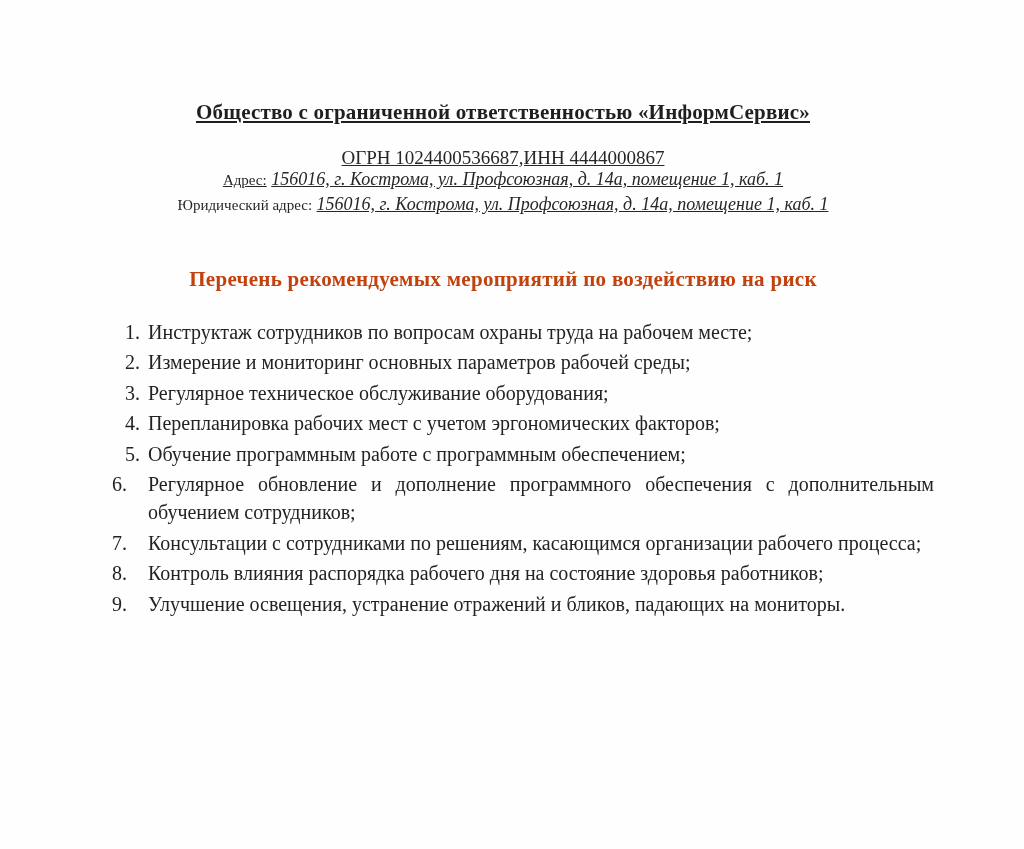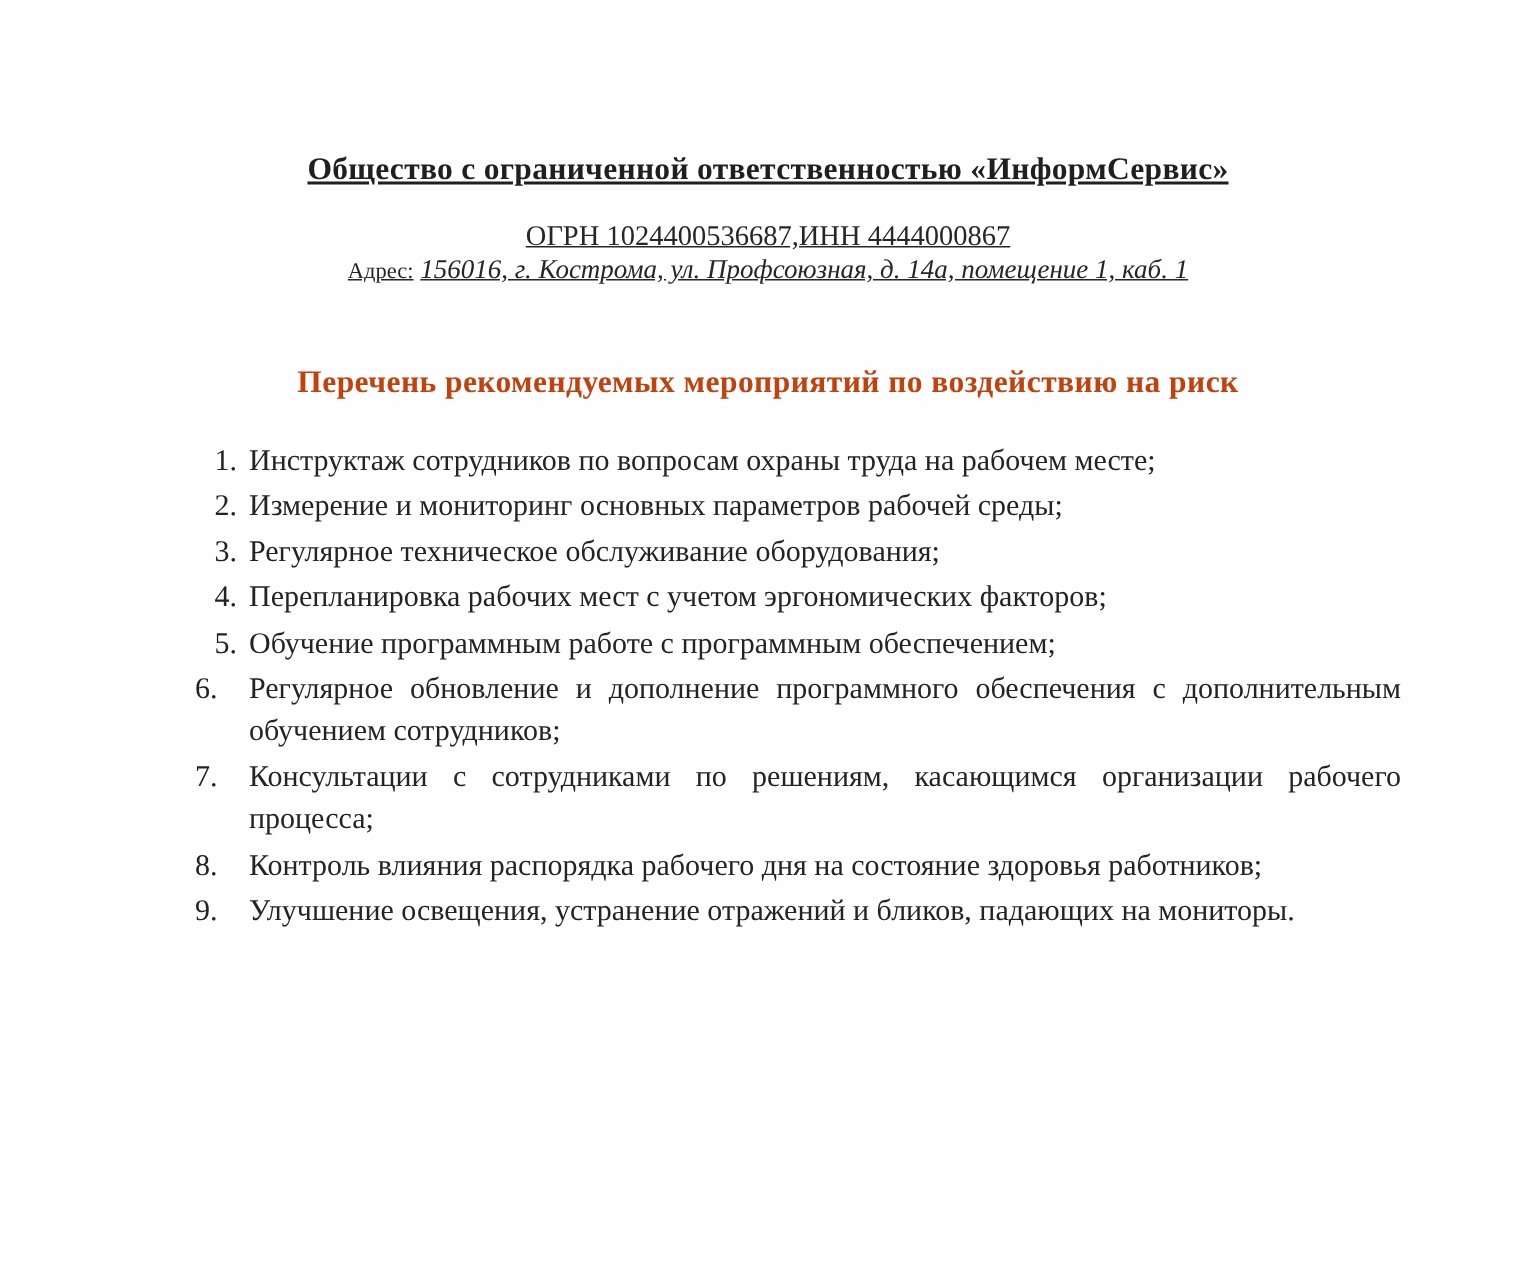--- a/index.html
+++ b/index.html
@@ -12,21 +12,21 @@
     background: #ffffff;
     font-family: "Liberation Serif", serif;
     color: #2b2b2b;
     overflow: hidden;
   }
   .page {
     position: relative;
     width: 1024px;
     height: 849px;
     box-sizing: border-box;
-    padding: 100px 70px 20px 70px;
+    padding: 100px 70px 20px 52px;
     background: #fefefe;
   }
   .header-block {
     text-align: center;
   }
   .org-title {
     font-size: 21px;
     font-weight: bold;
     text-decoration: underline;
     letter-spacing: 0.2px;
@@ -107,20 +107,24 @@
   <div class="header-block">
     <div class="org-title">Общество с ограниченной ответственностью «ИнформСервис»</div>
 
     <div class="reg-line">ОГРН 1024400536687,ИНН 4444000867</div>
 
     <div class="addr-line">
       <span class="lbl">Адрес:</span>
       <span class="val">156016, г. Кострома, ул. Профсоюзная,  д. 14а, помещение 1, каб. 1</span>
     </div>
 
+    <div class="addr-line legal">
+      <span class="lbl">Юридический адрес:</span>
+      <span class="val">156016, г. Кострома, ул. Профсоюзная,  д. 14а, помещение 1, каб. 1</span>
+    </div>
 
   </div>
 
   <div class="doc-title">Перечень рекомендуемых мероприятий по  воздействию на риск</div>
 
   <ol class="measures">
     <li>Инструктаж сотрудников по вопросам охраны труда на рабочем месте;</li>
     <li>Измерение и мониторинг основных параметров рабочей среды;</li>
     <li>Регулярное техническое обслуживание оборудования;</li>
     <li>Перепланировка рабочих мест с учетом эргономических факторов;</li>

